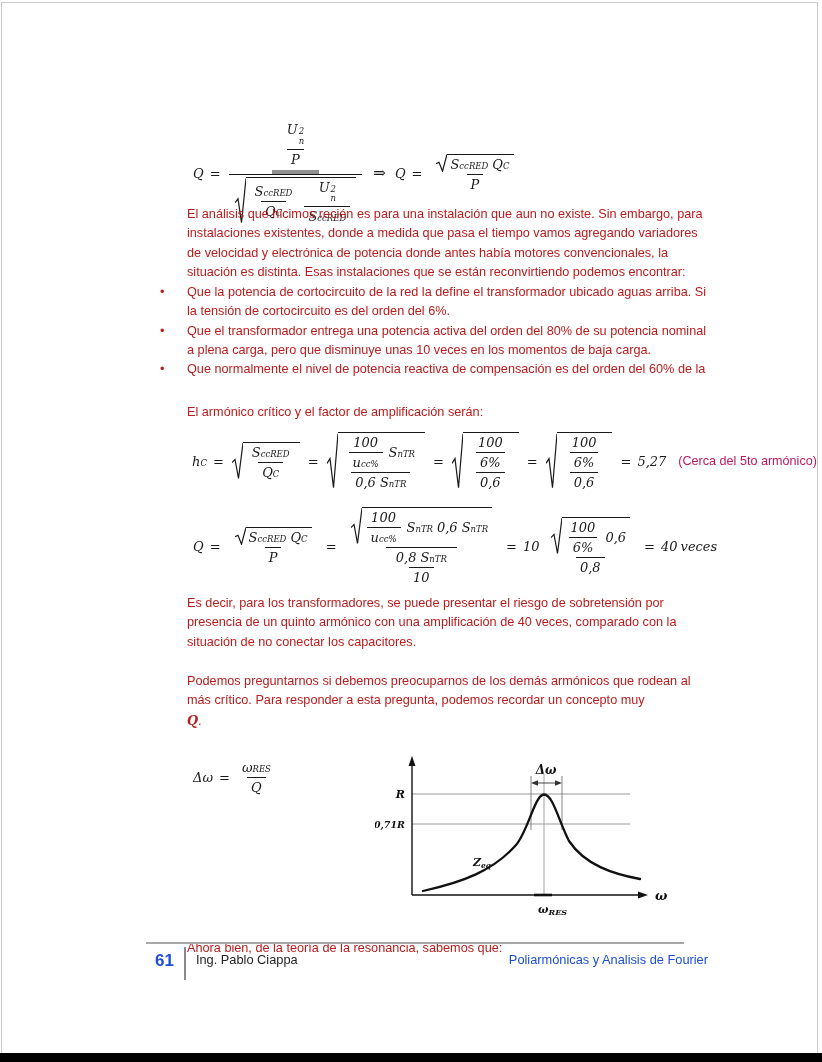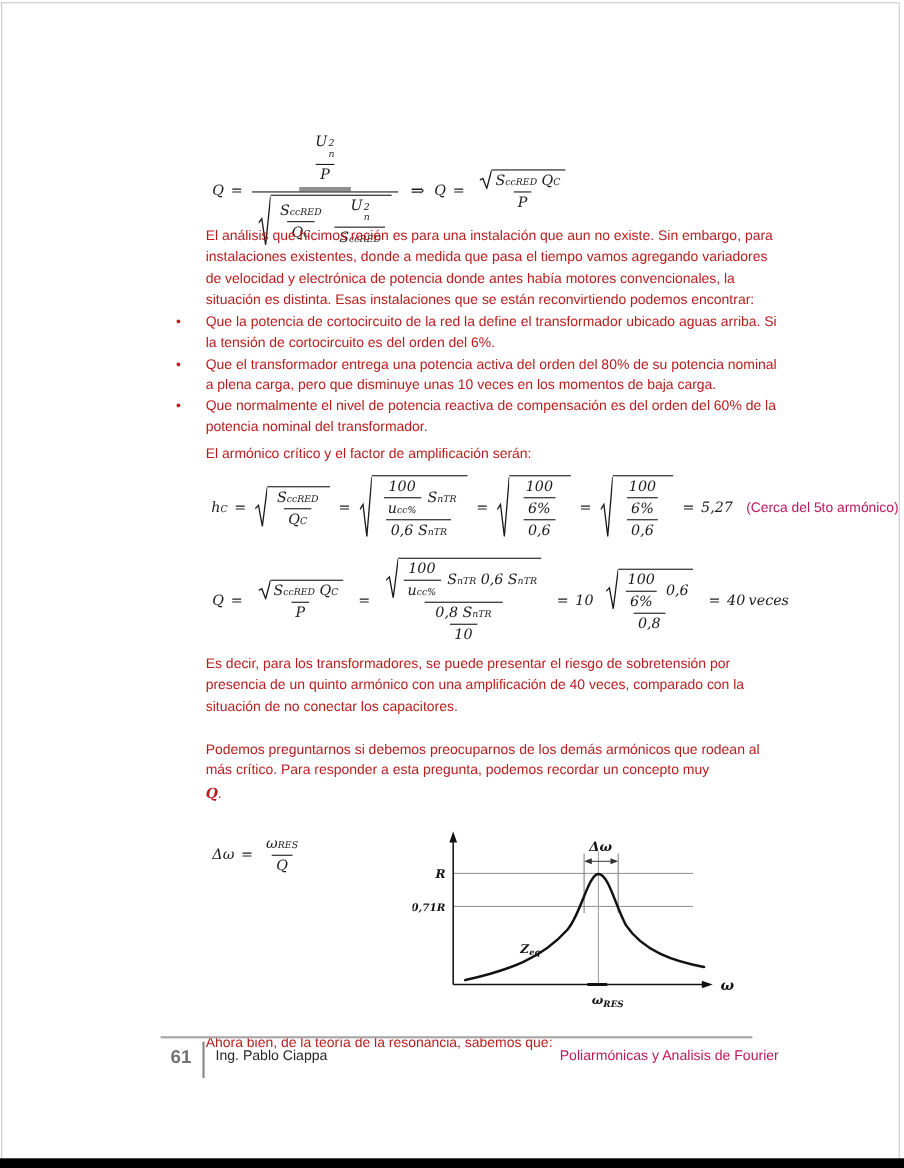--- a/index.html
+++ b/index.html
@@ -34,21 +34,21 @@
               border-top:1.2px solid #1a1a1a;padding:2px 4px 0 3px;}
   .note{font-family:"Liberation Sans",sans-serif;font-style:normal;font-size:12.6px;
         color:#be185d;margin-left:9px;}
   .serifQ{font-family:"DejaVu Serif",serif;font-style:italic;font-weight:bold;}
   
   .footer-rule{position:absolute;left:146px;top:942px;width:538px;height:2px;background:#a8a8a8;}
   .footer-row{position:absolute;left:146px;top:947px;width:562px;display:flex;align-items:flex-start;}
   .page-num{font-size:17px;font-weight:bold;padding:4px 10px 0 9px;}
   .vsep{width:2px;background:#8a8a8a;height:33px;flex:0 0 2px;}
   .footer-author{font-size:12.8px;padding:5px 0 0 10px;color:#262626;}
-  .footer-title{font-size:12.8px;padding:5px 0 0 0;color:#be185d;margin-left:auto;}
+  .footer-title{font-size:12.8px;padding:5px 0 0 0;color:#1d4ed8;margin-left:auto;}
   svg text{font-family:"DejaVu Serif",serif;}
 </style>
 </head>
 <body>
 
 <div class="page-frame"></div>
 
 <div class="formula abs" style="left:193px;top:122px;">
   <span class="v">
       <span>Q</span>
@@ -164,21 +164,20 @@
     <span class="bullet-marker">•</span>
     <span class="bullet-text">
       <span class="tline">Que el transformador entrega una potencia activa del orden del 80% de su potencia nominal</span>
       <span class="tline">a plena carga, pero que disminuye unas 10 veces en los momentos de baja carga.</span>
     </span>
   </div>
   <div class="bullet-item">
     <span class="bullet-marker">•</span>
     <span class="bullet-text">
       <span class="tline">Que normalmente el nivel de potencia reactiva de compensación es del orden del 60% de la</span>
-      <span class="tline">potencia nominal del transformador.</span>
     </span>
   </div>
 </div>
 
 <div class="para abs" style="left:187px;top:403px;">
   <span class="tline">El armónico crítico y el factor de amplificación serán:</span>
 </div>
 
 <div class="formula abs" style="left:192px;top:432px;">
   <span class="v">
@@ -454,19 +453,19 @@
   <text x="98" y="114" font-size="11" font-style="italic" font-weight="bold" fill="#111"><tspan>Z</tspan><tspan font-size="7.5" dy="2">eq</tspan></text>
   <text x="163" y="161" font-size="11" font-style="italic" font-weight="bold" fill="#111"><tspan>ω</tspan><tspan font-size="8" dy="2">RES</tspan></text>
 </svg>
 
 <div class="para abs" style="left:187px;top:922px;margin-top:17px;">
   <span class="tline">Ahora bien, de la teoría de la resonancia, sabemos que:</span>
 </div>
 
 <div class="footer-rule"></div>
 <div class="footer-row">
-  <span class="page-num" style="color: #737373;">61</span>
+  <span class="page-num" style="color: #1d4ed8;">61</span>
   <span class="vsep"></span>
   <span class="footer-author">Ing. Pablo Ciappa</span>
   <span class="footer-title">Poliarmónicas y Analisis de Fourier</span>
 </div>
 
 <div class="bottom-bar"></div>
 
 </body></html>

